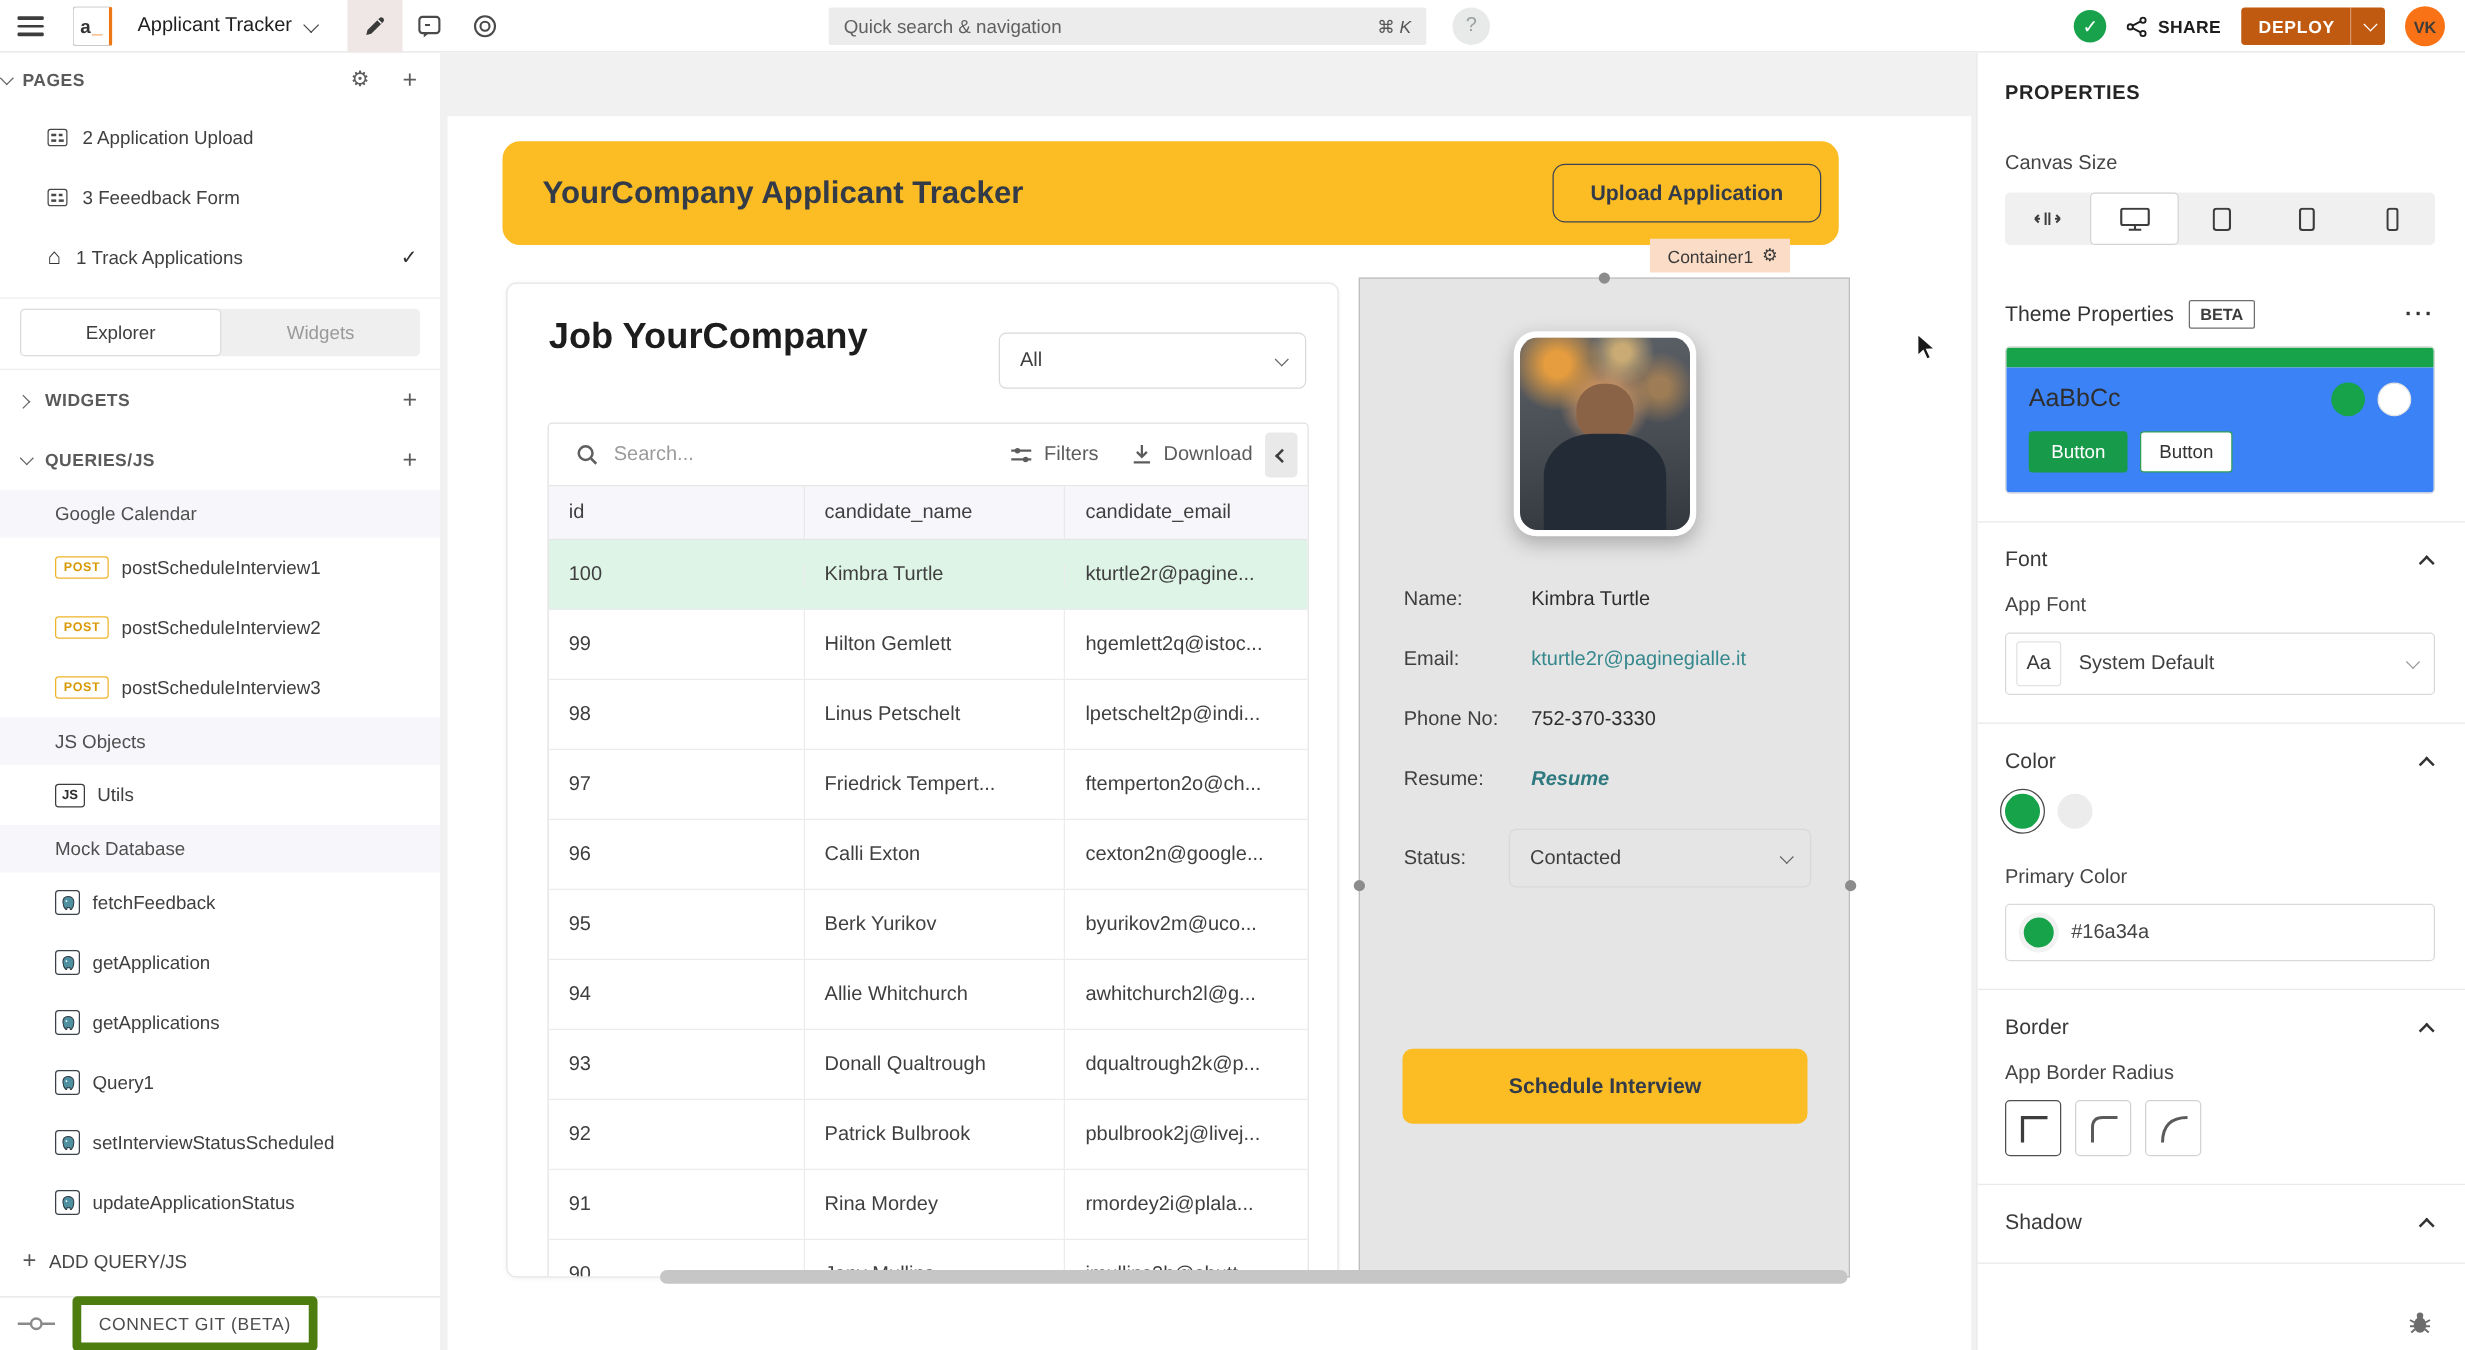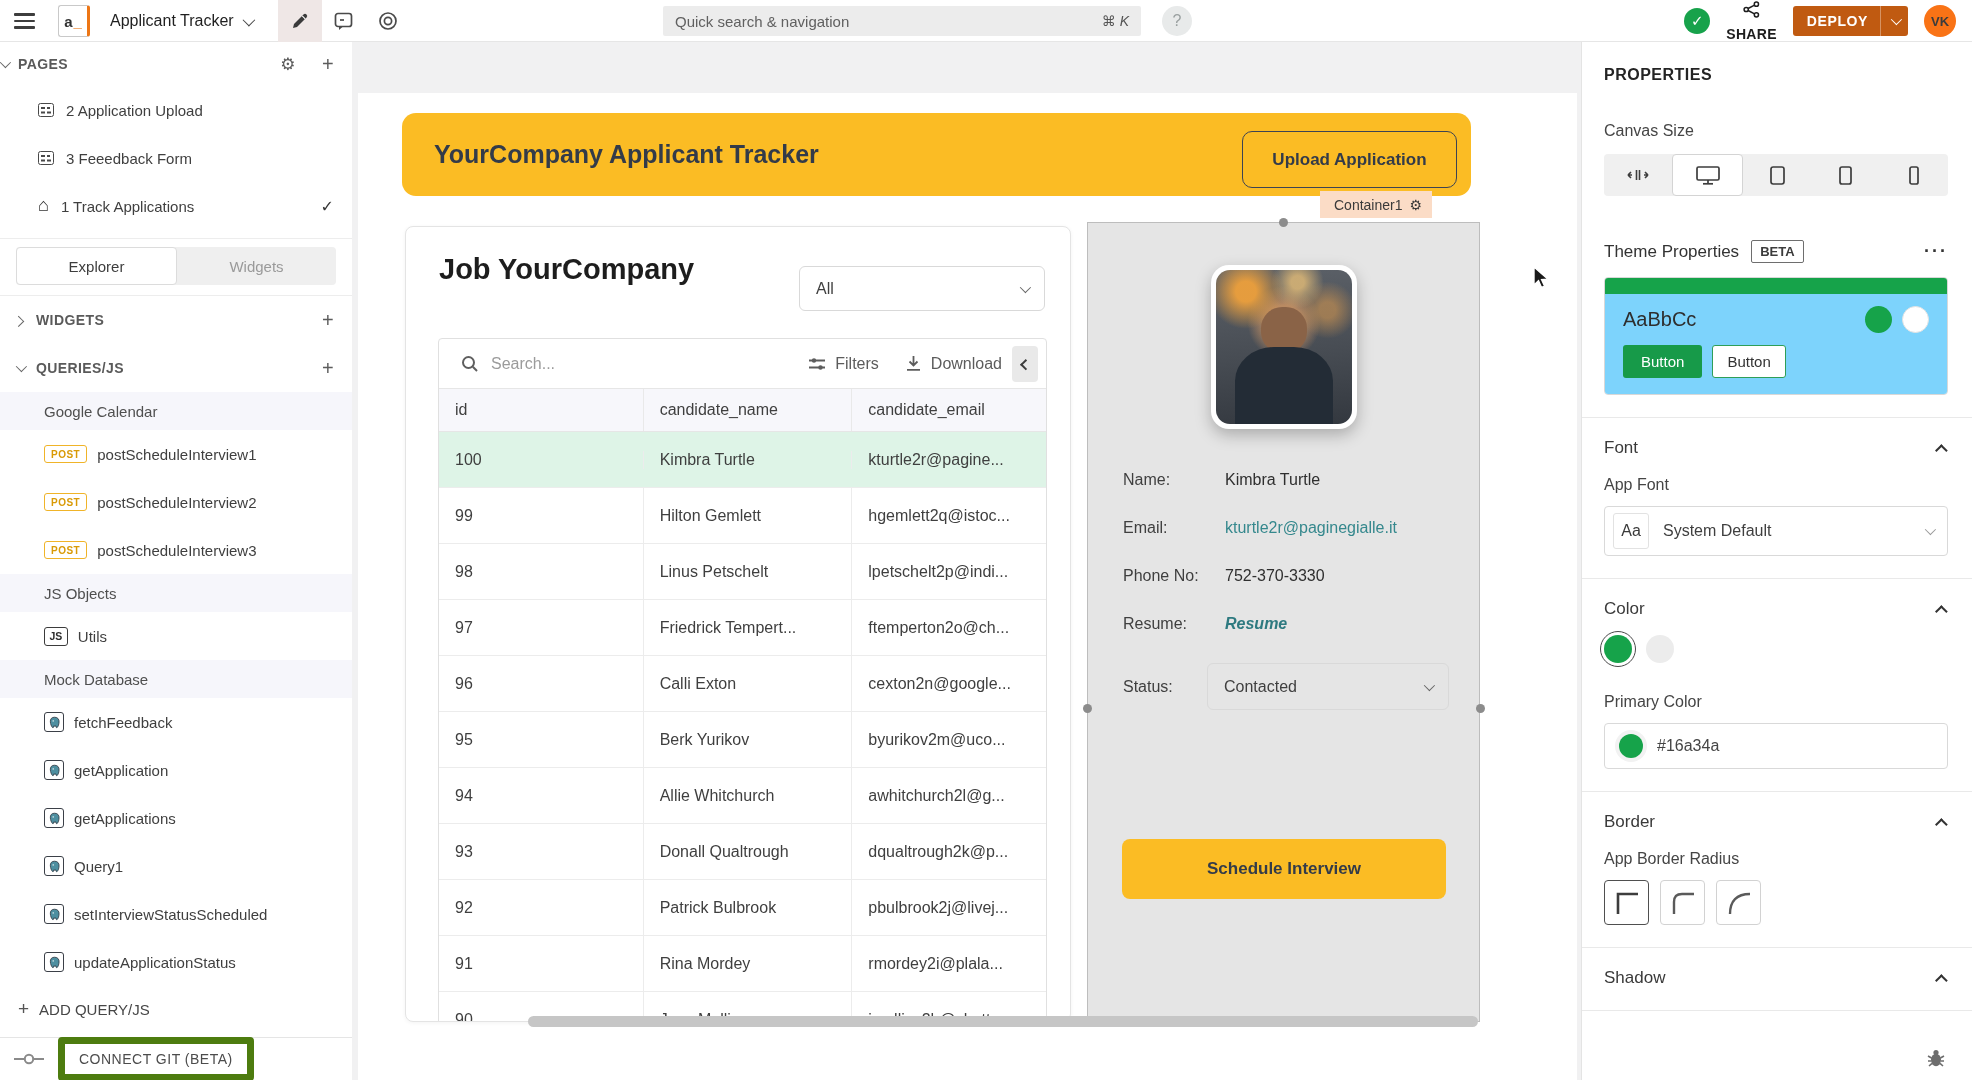--- a/index.html
+++ b/index.html
@@ -16,21 +16,21 @@
   .tb-chev { margin-left:9px; width:9px; height:9px; border-right:1.8px solid #444; border-bottom:1.8px solid #444; transform:rotate(45deg) translateY(-2px); }
   .mode-icons { display:flex; align-items:center; margin-left:26px; height:42px; }
   .mode-btn { width:44px; height:42px; display:flex; align-items:center; justify-content:center; }
   .mode-btn.active { background:#efe7e6; }
   .tb-center-search { position:absolute; left:663px; top:6px; width:478px; height:30px; background:#ececec; border-radius:2px; display:flex; align-items:center; padding:0 12px; font-size:15px; color:#606060; cursor:text; }
   .tb-center-search .ph { flex:1; }
   .tb-center-search .kbd { color:#555; font-size:14px; font-style:italic; }
   .help-circle { position:absolute; left:1162px; top:6px; width:30px; height:30px; border-radius:50%; background:#e8eaea; color:#9aa0a0; font-size:16px; display:flex; align-items:center; justify-content:center; cursor:pointer; }
   .tb-right { position:absolute; right:0; top:0; height:42px; display:flex; align-items:center; gap:16px; padding-right:16px; }
   .check-circle { width:26px; height:26px; border-radius:50%; background:#17a24b; color:#fff; font-size:15px; font-weight:700; display:flex; align-items:center; justify-content:center; }
-  .share-wrap { display:flex; align-items:center; gap:8px; cursor:pointer;flex-direction:column; }
+  .share-wrap { display:flex; align-items:center; gap:8px; cursor:pointer; }
   .share-label { font-size:14px; font-weight:700; letter-spacing:.3px; color:#1d1d1d; }
   .deploy-btn { height:30px; background:#c05a11; border-radius:3px; display:flex; align-items:center; color:#fff; cursor:pointer; }
   .deploy-btn .lbl { padding:0 12px 0 14px; font-size:14px; font-weight:700; letter-spacing:.6px; }
   .deploy-btn .dchev-box { width:28px; height:30px; border-left:1px solid rgba(255,255,255,.35); display:flex; align-items:center; justify-content:center; }
   .dchev { width:8px; height:8px; border-right:1.8px solid #fff; border-bottom:1.8px solid #fff; transform:rotate(45deg) translateY(-2px); }
   .avatar { width:32px; height:32px; border-radius:50%; background:#f97316; color:#3c3c3c; font-size:13px; font-weight:600; display:flex; align-items:center; justify-content:center; cursor:pointer; }
 
   
   .sidebar { position:absolute; left:0; top:42px; width:352px; bottom:43px; background:#fff; overflow:hidden; z-index:20; }
   .side-row { display:flex; align-items:center; position:relative; }
@@ -61,21 +61,21 @@
   .add-query { height:46px; padding-left:18px; display:flex; align-items:center; gap:10px; font-size:15px; color:#464646; cursor:pointer; }
   .add-query .pl { font-size:19px; color:#555; }
   .git-bar { position:absolute; left:0; bottom:0; width:352px; height:43px; background:#fff; border-top:1px solid #e5e5e5; display:flex; align-items:center; z-index:30; }
   .git-btn { margin-left:58px; border:7px solid #4d7c0f; border-radius:4px; padding:7px 14px; font-size:14px; letter-spacing:.5px; color:#4c4c4c; cursor:pointer;text-align:right; }
 
   
   .canvas { position:absolute; left:352px; top:42px; right:391px; bottom:0; background:#f1f1f2; z-index:10; }
   .artboard { position:absolute; left:6px; top:51px; right:4px; bottom:0; background:#fff; }
   .banner { position:absolute; left:44px; top:20px; width:1069px; height:83px; background:#fbbc24; border-radius:14px; display:flex; align-items:center; }
   .banner-title { margin-left:32px; font-size:25px; font-weight:700; color:#333b49; }
-  .upload-btn { position:absolute; right:14px; top:18px; width:215px; height:57px; border:1.6px solid #3c4353; border-radius:10px; display:flex; align-items:center; justify-content:center; font-size:17px; font-weight:600; color:#333b49; cursor:pointer; }
+  .upload-btn { position:absolute; right:14px; top:18px; width:215px; height:47px; border:1.6px solid #3c4353; border-radius:10px; display:flex; align-items:center; justify-content:center; font-size:17px; font-weight:600; color:#333b49; cursor:pointer; }
   .container-tag { position:absolute; left:962px; top:98px; height:27px; background:#fbdcc6; display:flex; align-items:center; gap:7px; padding:0 10px 0 14px; font-size:14px; color:#3a3a3a; z-index:6; cursor:pointer; }
   .tag-gear { font-size:14px; color:#3a3a3a; }
 
   
   .table-card { position:absolute; left:47px; top:133px; width:666px; height:796px; background:#fff; border:1px solid #e4e4e4; border-radius:8px; box-shadow:0 1px 4px rgba(0,0,0,.05); overflow:hidden; }
   .tc-title { position:absolute; left:33px; top:26px; font-size:29px; font-weight:700; color:#1d1d1d; }
   .all-select { position:absolute; right:25px; top:39px; width:246px; height:45px; border:1px solid #d9d9d9; border-radius:6px; display:flex; align-items:center; padding:0 16px; font-size:16px; color:#3f3f3f; cursor:pointer; }
   .all-select .chev-d { margin-left:auto; }
   .tbl { position:absolute; left:32px; top:111px; width:609px; bottom:-20px; border:1px solid #e0e0e0; border-radius:4px 4px 0 0; overflow:hidden; }
   .tbl-toolbar { height:50px; display:flex; align-items:center; padding:0 8px 0 22px; position:relative; border-bottom:1px solid #e6e6e6; }
@@ -126,21 +126,21 @@
   .canvas-size-label { margin-top:38px; }
   .device-row { margin-top:14px; background:#f0f0f0; border-radius:4px; height:42px; display:flex; }
   .dev-cell { flex:1; display:flex; align-items:center; justify-content:center; cursor:pointer; border-radius:4px; }
   .dev-cell.sel { background:#fff; border:1px solid #d4d4d4; }
   .theme-row { margin-top:44px; display:flex; align-items:center; gap:12px; }
   .theme-row .t { font-size:17px; color:#333; }
   .beta-tag { border:1.5px solid #6e6e6e; color:#3c3c3c; font-size:13px; font-weight:600; padding:3px 8px; border-radius:2px; }
   .dots { margin-left:auto; font-size:18px; letter-spacing:2px; color:#333; font-weight:700; cursor:pointer; }
   .theme-card { margin-top:14px; border:1px solid #d8d8d8; border-radius:4px; overflow:hidden; cursor:pointer; }
   .theme-bar { height:16px; background:#16a34a; }
-  .theme-body { background:#7dd3fc; padding:14px 18px 16px 18px; position:relative; }
+  .theme-body { background:#3b82f6; padding:14px 18px 16px 18px; position:relative; }
   .aabbcc { font-size:20px; color:#2e2e2e; }
   .tc-circles { position:absolute; right:18px; top:12px; display:flex; gap:10px; }
   .circ-g { width:27px; height:27px; border-radius:50%; background:#16a34a; }
   .circ-w { width:27px; height:27px; border-radius:50%; background:#fff; border:1px solid #e3e3e3; }
   .tc-btns { margin-top:14px; display:flex; gap:10px; }
   .btn-fill { background:#179a49; color:#fff; font-size:15px; padding:8px 18px; border-radius:3px; }
   .btn-line { background:#fff; border:1.4px solid #2f9e57; color:#333; font-size:15px; padding:7px 14px; border-radius:3px; }
   .p-divider { border-top:1px solid #e9e9e9; margin:22px -24px 0 -22px; }
   .sec-row { margin-top:20px; display:flex; align-items:center; }
   .sec-row .t { font-size:17px; color:#3a3a3a; }

